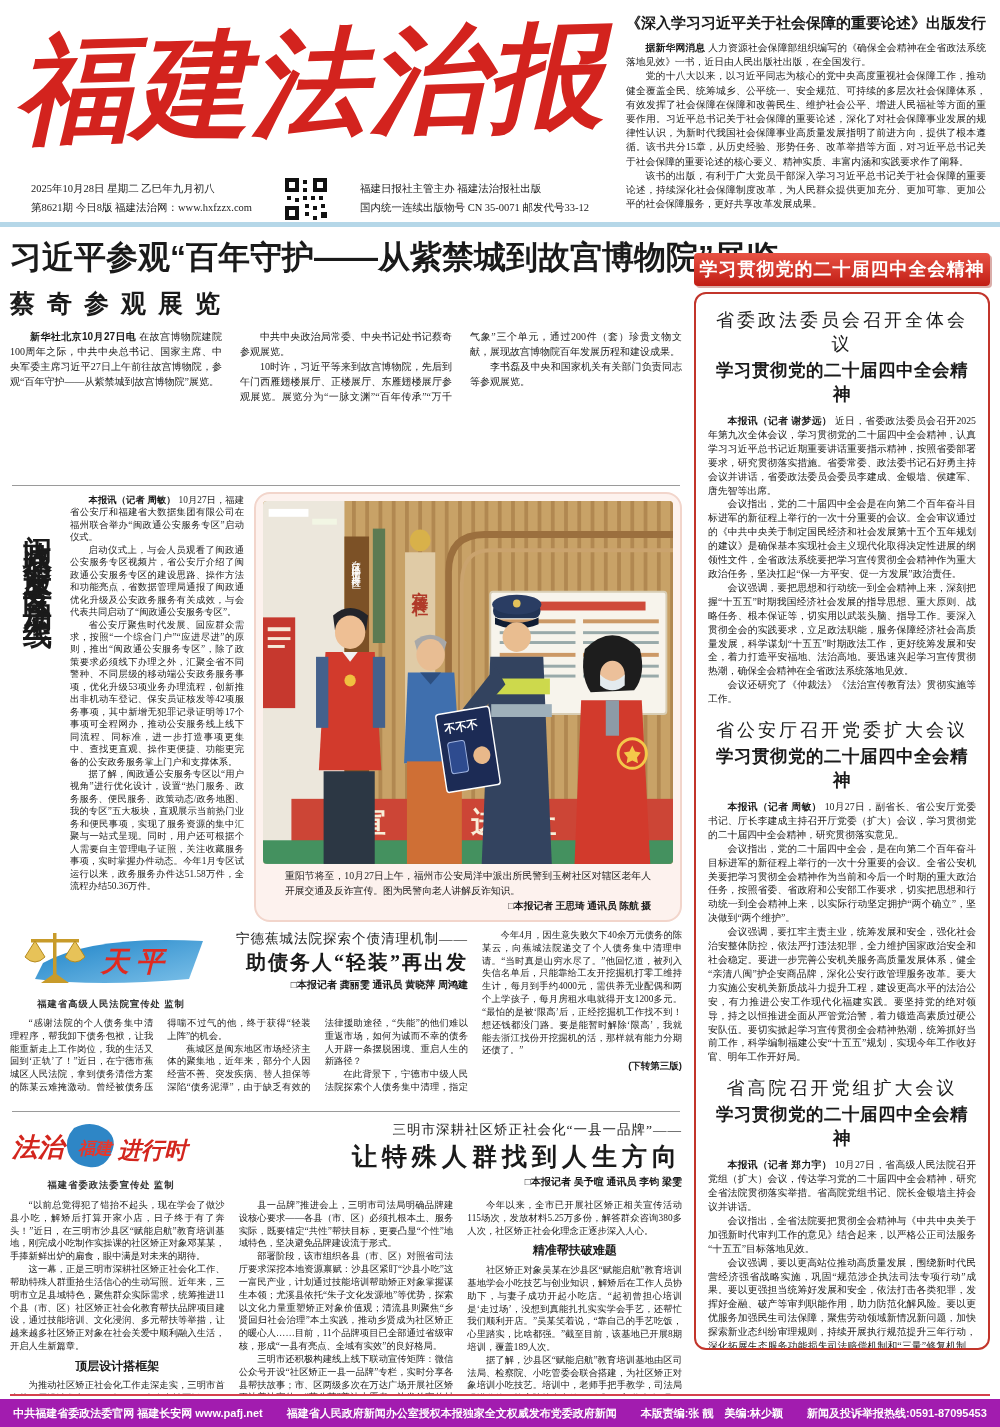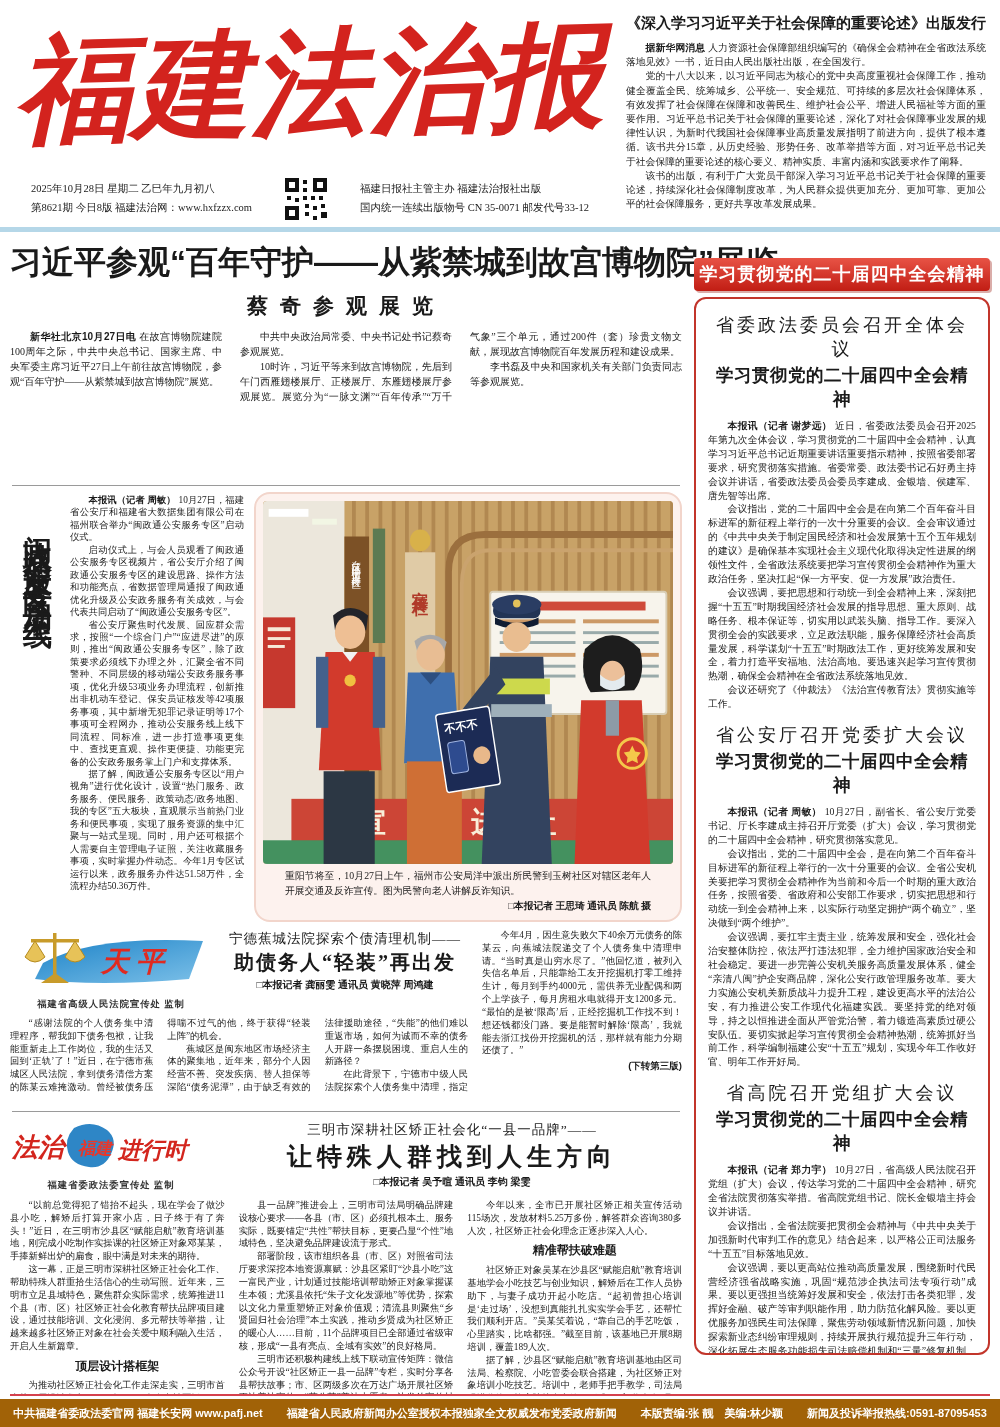--- a/index.html
+++ b/index.html
@@ -23,21 +23,21 @@
 
   .blue-divider { height:5px; background:#b5d7e8; flex:none; }
 
   
   .content-row { display:flex; gap:12px; padding:0 10px; flex:1; }
   .left-zone { width:672px; flex:none; }
   .right-zone { flex:1; min-width:0; }
 
   .lead-story h1 { margin:9px 0 2px 0; font-family:"Liberation Sans",sans-serif; font-size:32px; font-weight:700;
                    text-align:right; white-space:nowrap; letter-spacing:0; }
-  .lead-story h3 { margin:7px 0 9px 0; font-size:21px; font-weight:bold; text-align:center; letter-spacing:12px; }
+  .lead-story h3 { margin:7px 0 9px 0; font-size:25px; font-weight:bold; letter-spacing:12px; }
   .threecol { column-count:3; column-gap:18px; font-size:10px; line-height:1.5; text-align:justify;
               height:150px; overflow:hidden; }
 
   .rule { border:none; border-top:1px solid #9a9a9a; margin:6px 2px; }
 
   .para { margin:0; text-indent:2em; }
   b.lead { margin-right:3px; font-family:"Liberation Sans",sans-serif; }
 
   
   .mid-band { display:flex; gap:10px; height:430px; overflow:hidden; }
@@ -50,21 +50,21 @@
   .photo { flex:1; border-radius:4px; overflow:hidden; background:#caa36e; }
   .photo svg { width:100%; height:100%; display:block; }
   .photo-frame figcaption { font-size:9.8px; line-height:1.5; padding:5px 22px 2px 22px; text-align:justify; }
   .credit { display:block; text-align:right; font-weight:bold; margin-top:1px; }
 
   
   .band { margin-top:5px; overflow:hidden; }
   .band-top { display:flex; gap:10px; align-items:flex-start; }
   .logo-box { width:202px; flex:none; text-align:center; }
   .logo-supervisor { font-size:9.3px; font-weight:bold; letter-spacing:1px; margin-top:1px; color:#333; }
-  .band-headline { flex:1; text-align:center; min-width:0; }
+  .band-headline { flex:1; text-align:right; min-width:0; }
   .kicker { font-size:13.5px; letter-spacing:1px; margin:3px 0 1px 0; }
   .band-headline h2 { margin:1px 0 2px 0; font-size:20px; font-weight:bold; letter-spacing:2px; }
   .byline { font-size:10px; font-weight:bold; font-family:"Liberation Sans",sans-serif; }
 
   .tianping-band { display:flex; gap:14px; height:178px; }
   .tp-left { width:458px; flex:none; }
   .cols3 { column-count:3; column-gap:14px; font-size:9.3px; line-height:1.38; text-align:justify;
            height:86px; overflow:hidden; margin-top:6px; }
   .tp-right { flex:1; font-size:9.3px; line-height:1.38; text-align:justify; min-width:0; padding-top:2px; }
   .jump { text-align:right; font-weight:bold; font-size:9.5px; font-family:"Liberation Sans",sans-serif; margin-top:2px; }
@@ -81,21 +81,21 @@
             text-align:center; letter-spacing:1px; border-radius:4px; box-shadow:2px 2px 0 rgba(150,20,10,.35); }
   .red-box { border:2px solid #c2352b; border-radius:12px; margin-top:6px; padding:2px 12px 10px 12px;
              height:1058px; overflow:hidden; }
   .r-kicker { text-align:center; font-size:18px; letter-spacing:3px; margin:12px 0 2px 0; }
   .r-title { text-align:center; font-size:17.5px; font-weight:bold; margin:0 0 8px 0; letter-spacing:0.5px; }
   .r-body { font-size:9.8px; line-height:1.42; text-align:justify; }
 
   
   .footer { flex:none; margin-top:auto; }
   .footer-topline { height:2px; background:#d5414d; margin:0 10px 3px 10px; }
-  .footer-bar { height:28px; background:#a16207; color:#fff; display:flex; align-items:center; justify-content:center;
+  .footer-bar { height:28px; background:#a21caf; color:#fff; display:flex; align-items:center; justify-content:center;
                 gap:24px; font-size:11px; font-weight:bold; font-family:"Liberation Sans",sans-serif; white-space:nowrap; }
 </style>
 </head>
 <body>
 
 <div class="page">
 
   <header class="masthead">
     <div class="masthead-left">
       <div class="paper-title">福建法治报</div>

